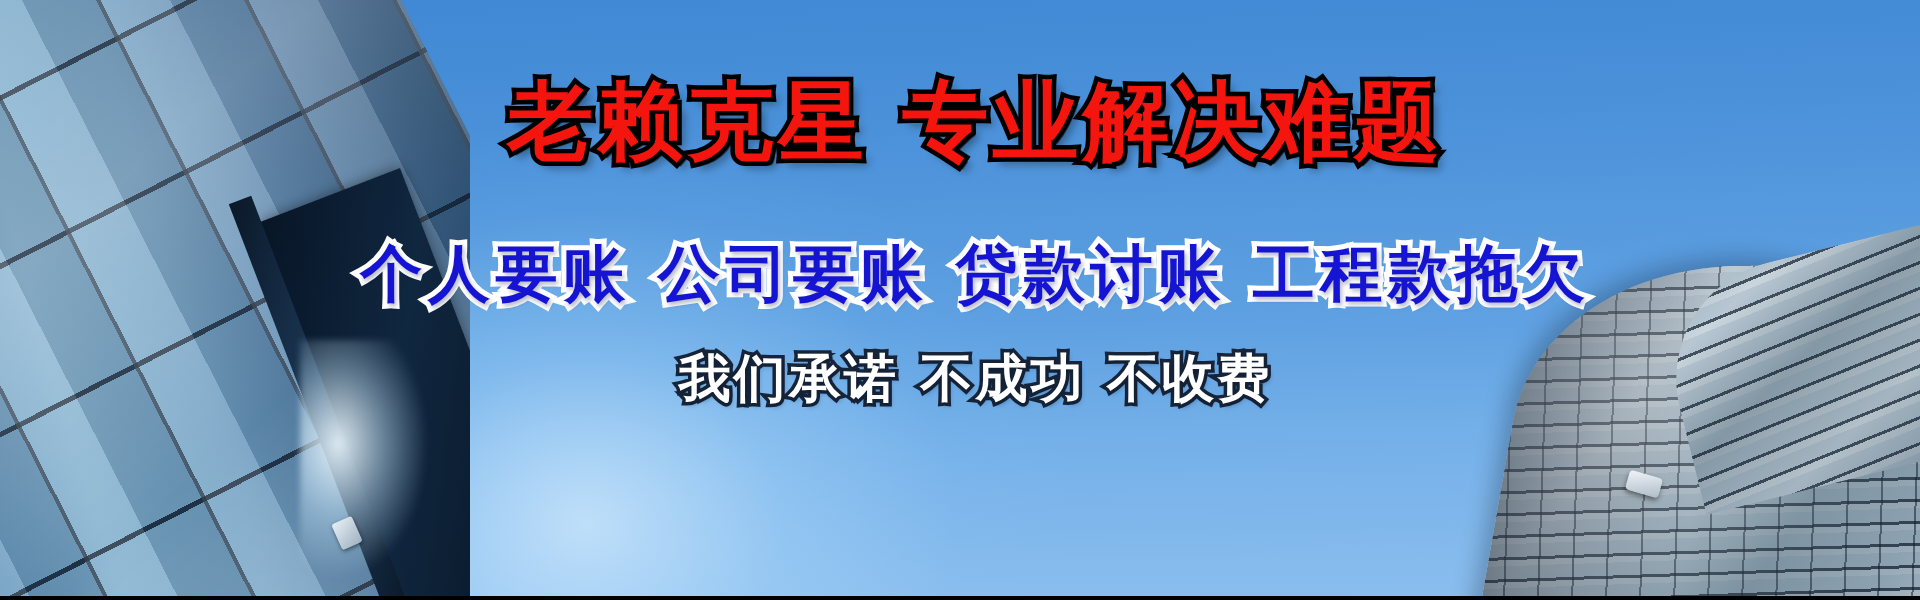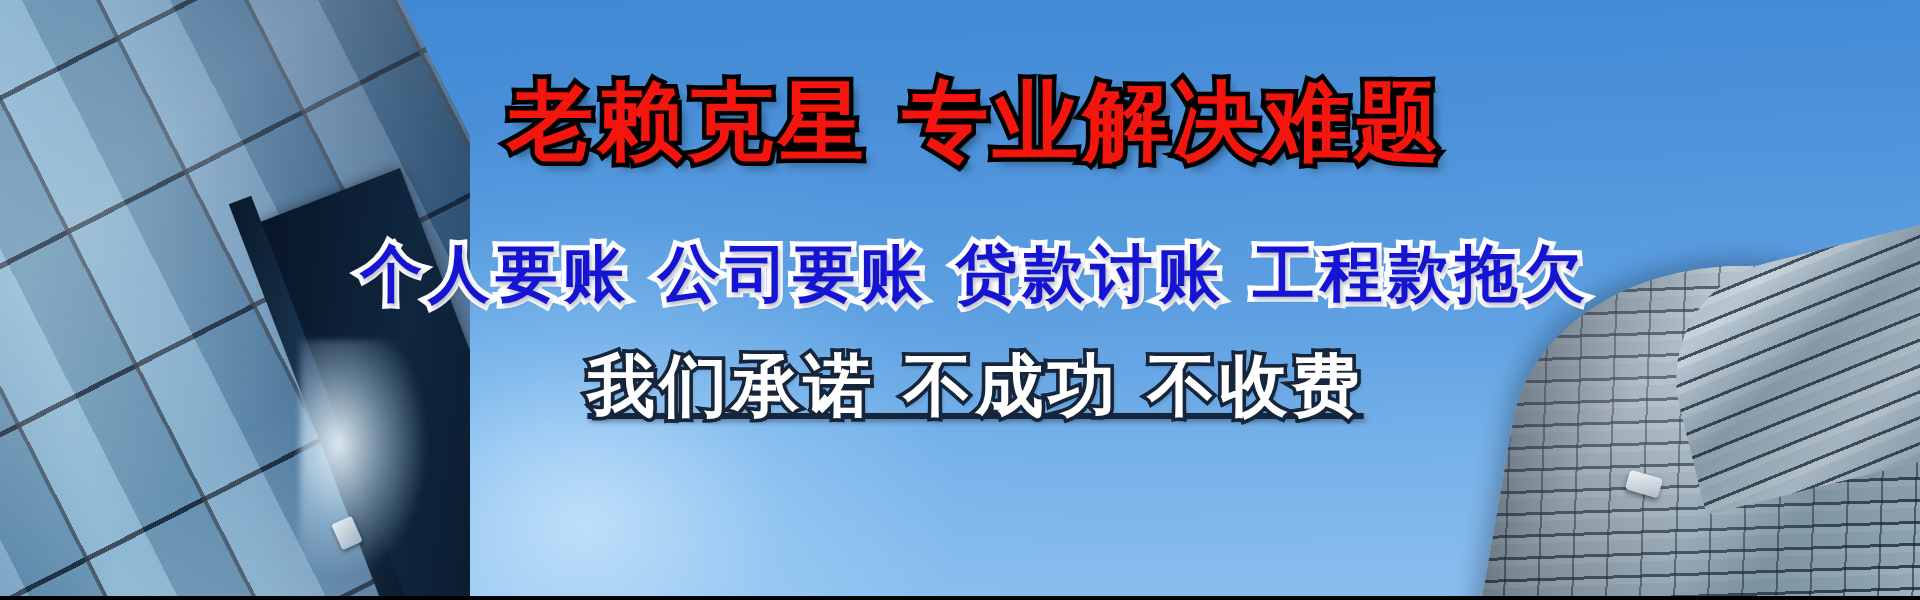--- a/index.html
+++ b/index.html
@@ -158,28 +158,27 @@
     letter-spacing: 0.09em;
     text-shadow: 2px 3px 4px rgba(20,30,70,0.30);
   }
 
   
   .promise {
     position: absolute;
     top: 352px;
     left: 50%;
     transform: translateX(-50%);
-    font-size: 68px;
+    font-size: 52px;
     color: #ffffff;
     -webkit-text-stroke: 7px #17253a;
     paint-order: stroke fill;
     font-weight: 700;
     letter-spacing: 0.06em;
     text-shadow: 2px 3px 5px rgba(10,20,40,0.35);
-    text-decoration: underline;
   }
 </style>
 </head>
 <body>
 
 <div id="banner">
 
   <div class="sky"></div>
   <div class="sky-haze"></div>
 

